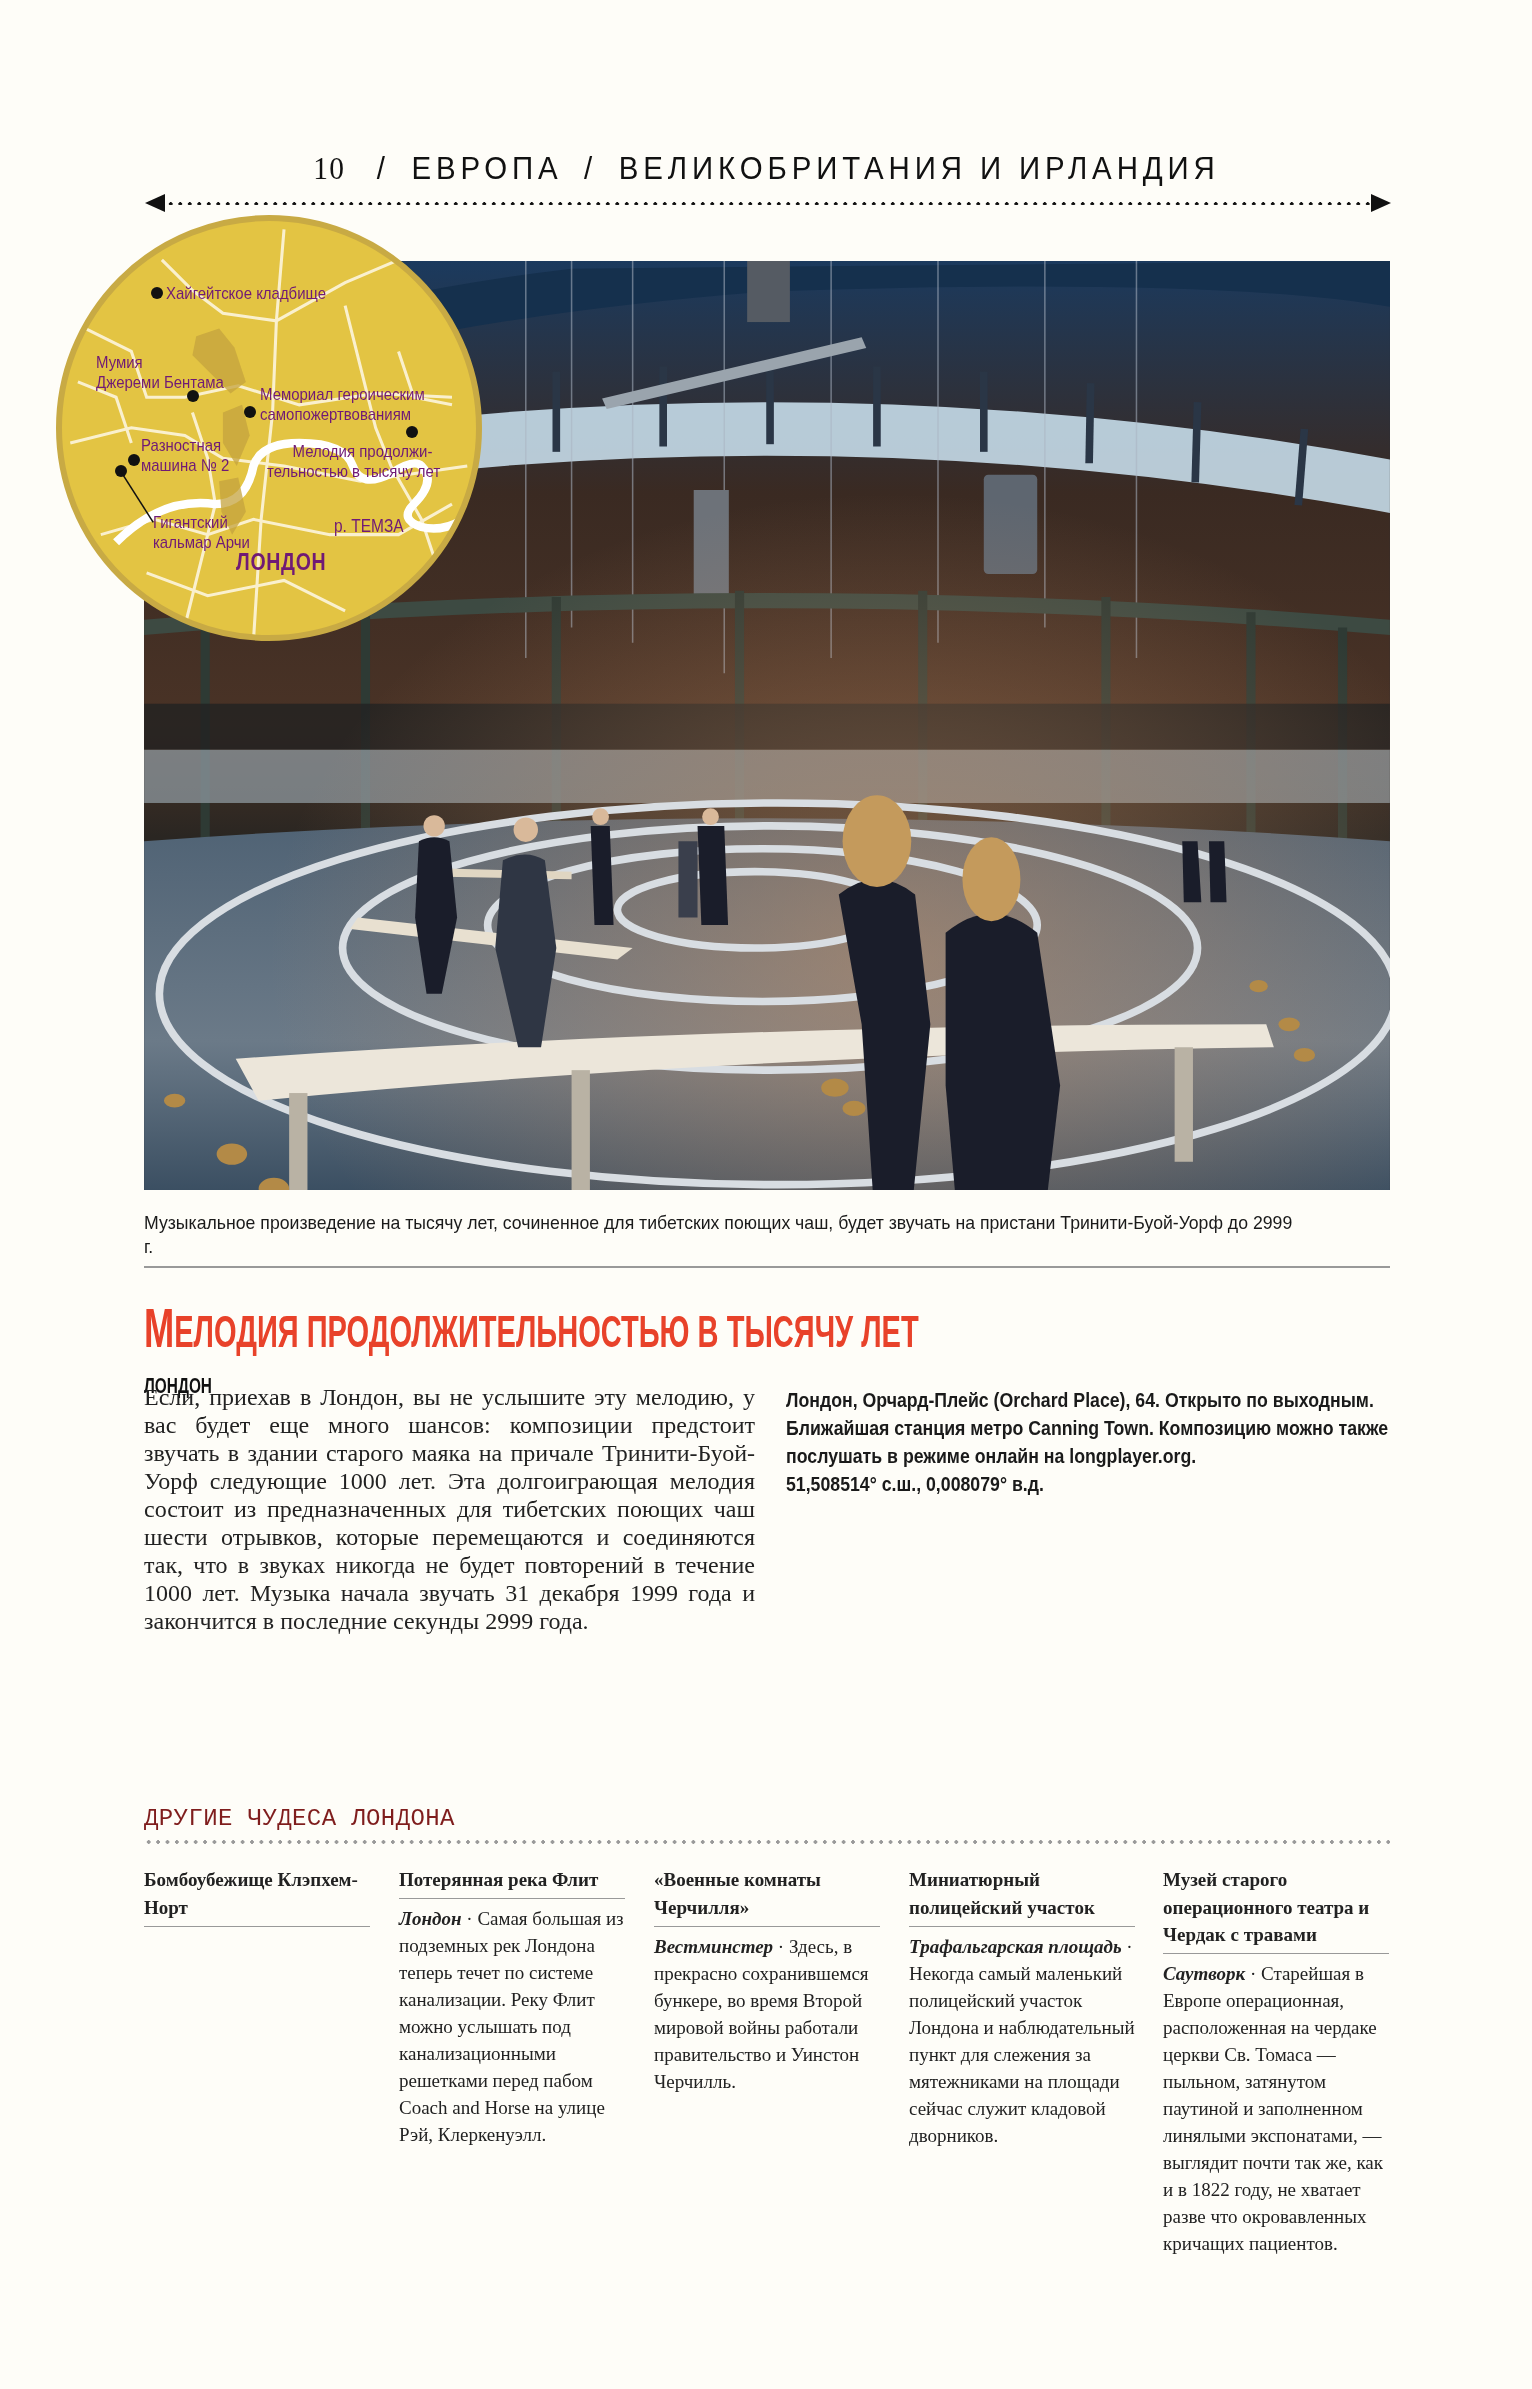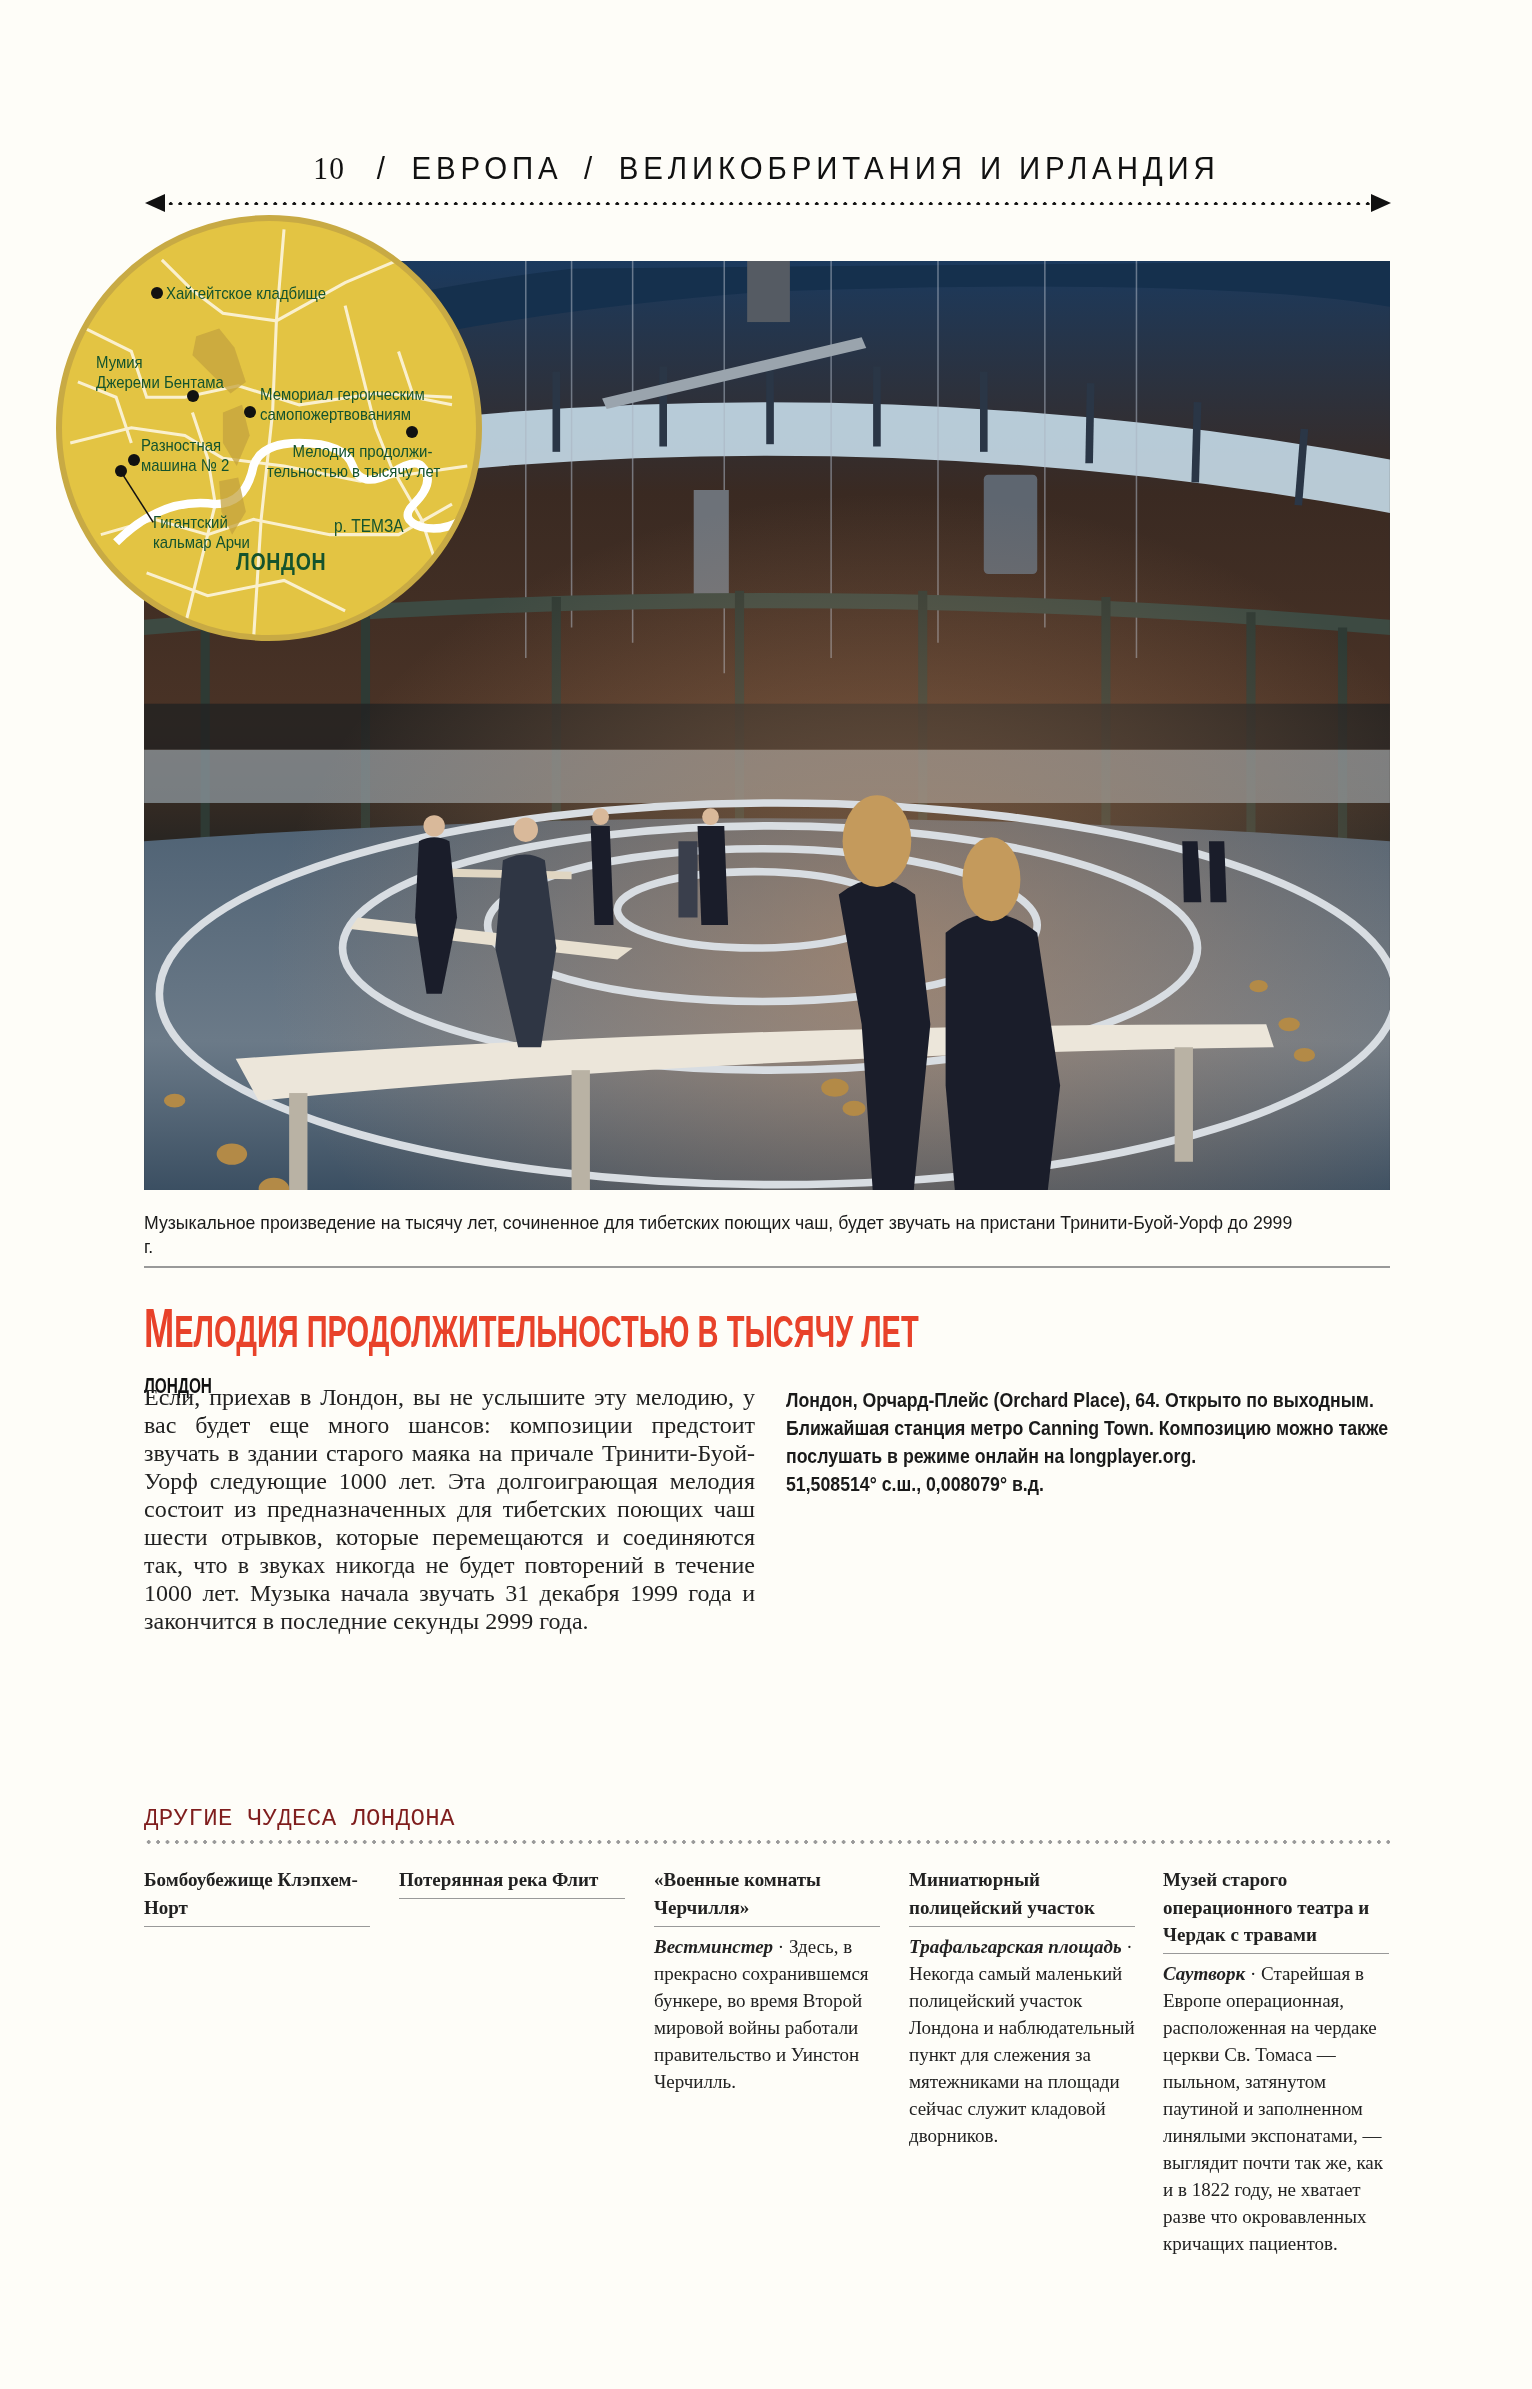--- a/index.html
+++ b/index.html
@@ -59,21 +59,21 @@
 
     
     .map {
       left: 56px; top: 215px; width: 426px; height: 426px;
       border-radius: 50%;
       background: #E3C443;
       border: 6.9px solid #C8AA44;
       box-sizing: border-box;
       overflow: hidden;
       font-family: "Liberation Sans", sans-serif;
-      color: #14532d;
+      color: #701a75;
     }
     .map svg.roads { position: absolute; left: -6.9px; top: -6.9px; }
     .map .lbl {
       position: absolute;
       font-size: 17px;
       line-height: 20px;
       font-weight: 400;
       transform: scaleX(0.88);
       transform-origin: left top;
       white-space: nowrap;
@@ -394,20 +394,23 @@
 </div>
 
 <div class="abs others-head">ДРУГИЕ ЧУДЕСА ЛОНДОНА</div>
 <div class="abs others-dots"></div>
 
 <div class="abs card" style="left:144px;font-family:Liberation Serif, serif;">
   <div class="ctitle">Бомбоубежище Клэпхем-Норт</div>
 </div>
 <div class="abs card" style="left:399px;">
   <div class="ctitle">Потерянная река Флит</div>
+  <div class="cbody">
+    <span class="place">Лондон</span> · <span>Самая большая из подземных рек Лондона теперь течет по системе канализации. Реку Флит можно услышать под канализационными решетками перед пабом Coach and Horse на улице Рэй, Клеркенуэлл.</span>
+  </div>
 </div>
 <div class="abs card" style="left:654px;">
   <div class="ctitle">«Военные комнаты Черчилля»</div>
   <div class="cbody">
     <span class="place">Вестминстер</span> · <span>Здесь, в прекрасно сохранившемся бункере, во время Второй мировой войны работали правительство и Уинстон Черчилль.</span>
   </div>
 </div>
 <div class="abs card" style="left:909px;">
   <div class="ctitle">Миниатюрный полицейский участок</div>
   <div class="cbody">

